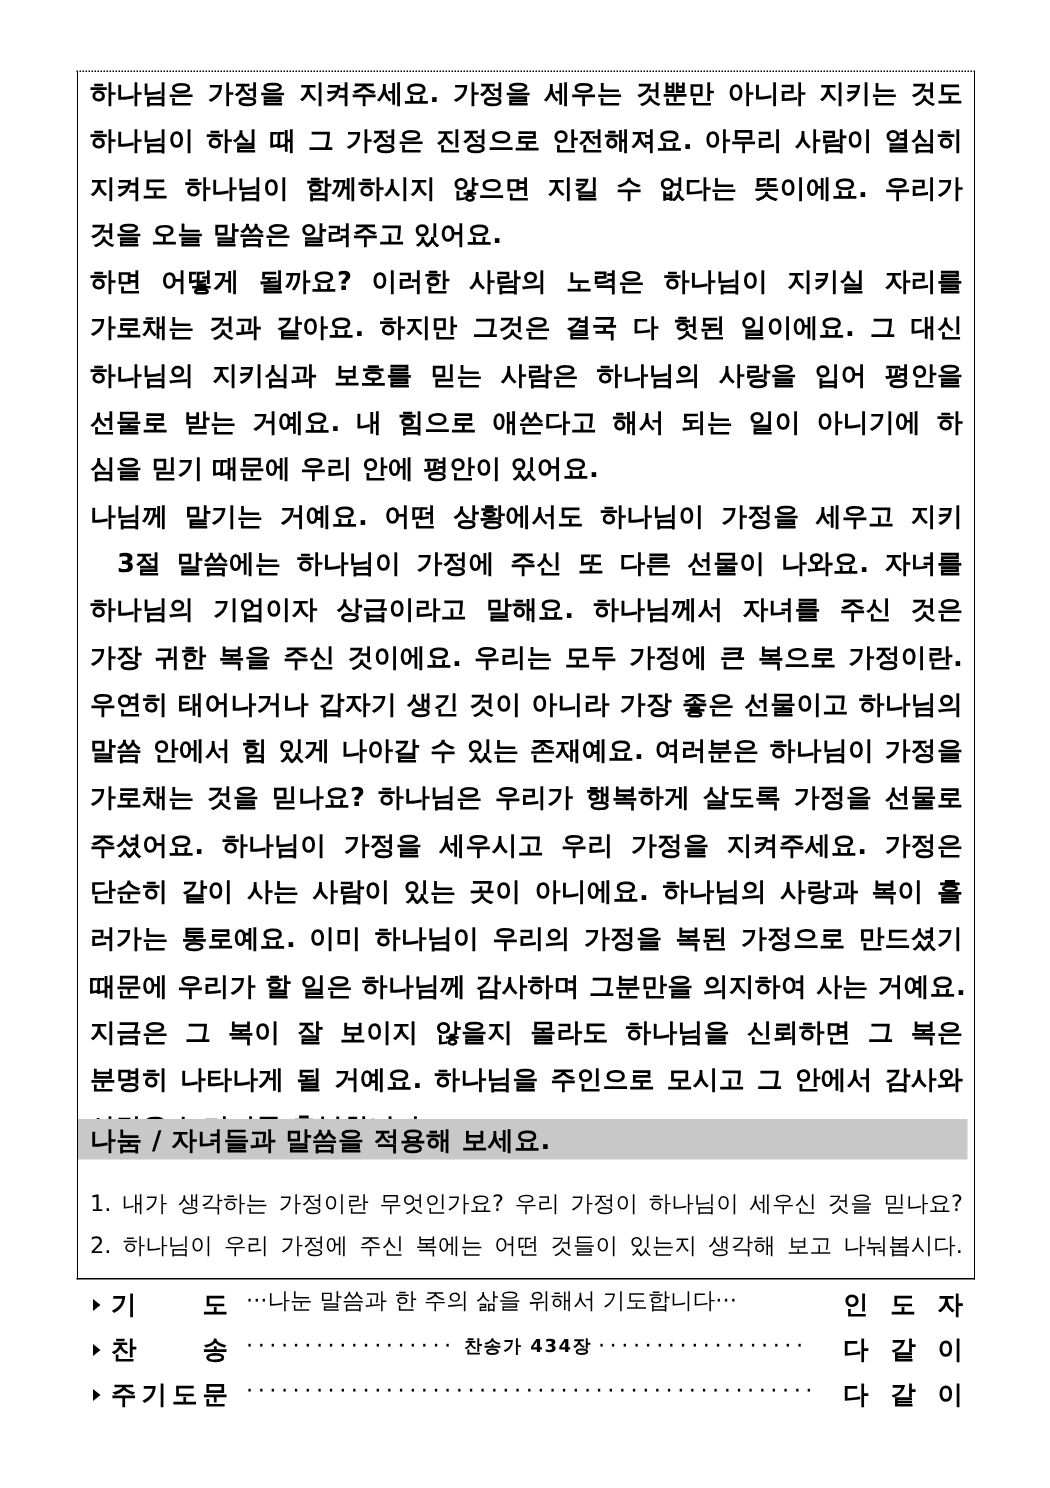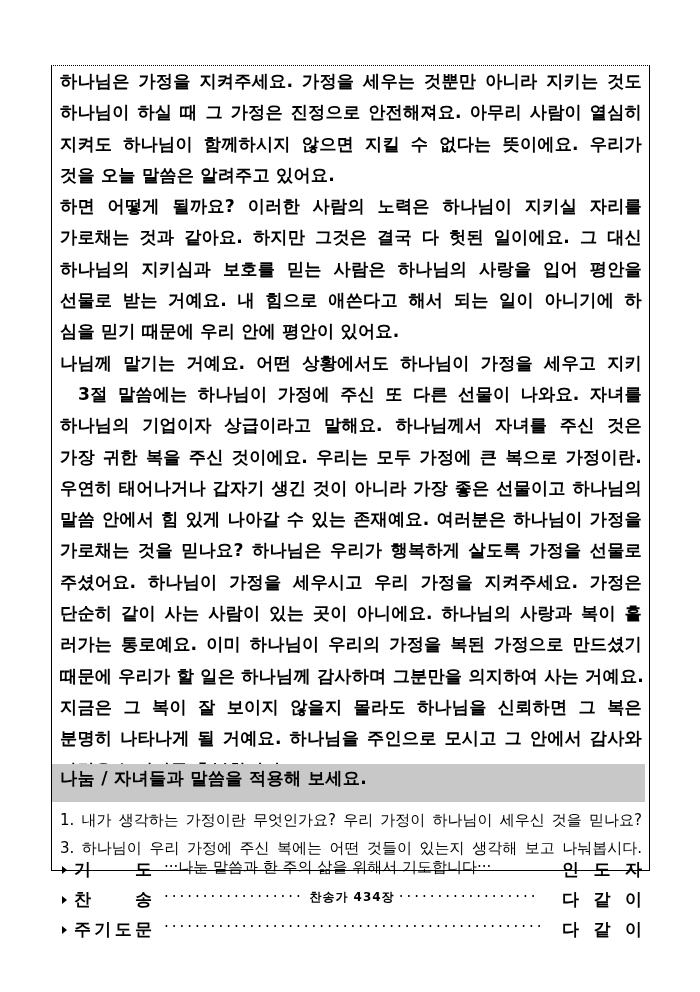--- a/index.html
+++ b/index.html
@@ -1,31 +1,31 @@
 <!DOCTYPE html>
 <html><head>
 <meta charset="utf-8">
 <style>
   html, body { margin: 0; padding: 0; background: #ffffff; }
   body { width: 700px; height: 992px; position: relative; overflow: hidden;
          font-family: "DejaVu Sans", "Liberation Sans", sans-serif; color: #000; }
   .box {
     position: absolute; left: 51px; top: 47px; width: 599px; height: 806px;
     border-left: 1.5px solid #000; border-right: 1.5px solid #000; border-bottom: 1.5px solid #000;
-    border-top: 1px dotted #000; box-sizing: border-box; margin-top: 18px;
+    border-top: 1px dotted #000; box-sizing: border-box;
   }
   .body-text {
     position: absolute; left: 8px; right: 7px; top: 0px;
     font-size: 17.2px; font-weight: bold; line-height: 31.3px; letter-spacing: 0.2px;
   }
   .line { white-space: nowrap; display: block; text-align: justify; text-align-last: justify; height: 31.3px; }
   .line.last { text-align-last: left; }
   .line.indent { padding-left: 18px; }
   .banner {
-    position: absolute; left: 0; right: 4px; top: 698px; height: 38px;
+    position: absolute; left: 0; right: 4px; top: 698px; height: 27px;
     background: #c8c8c8;
   }
   .banner span {
     position: absolute; left: 8px; top: 2px; font-size: 17.2px; font-weight: bold; letter-spacing: 0.3px;
   }
   .questions {
     position: absolute; left: 8px; right: 7px; top: 740px;
     font-size: 15px; line-height: 28px;
   }
   .questions .q { white-space: nowrap; display: block; text-align: justify; text-align-last: justify; }
@@ -72,21 +72,21 @@
     <span class="line">분명히 나타나게 될 거예요. 하나님을 주인으로 모시고 그 안에서 감사와</span>
     <span class="line last">사랑을 누리기를 축복합니다.</span>
   </div>
 
   <div class="banner">
     <span>나눔 / 자녀들과 말씀을 적용해 보세요.</span>
   </div>
 
   <div class="questions">
     <span class="q">1. 내가 생각하는 가정이란 무엇인가요? 우리 가정이 하나님이 세우신 것을 믿나요?</span>
-    <span class="q">3. 하나님이 우리 가정에 주신 복에는 어떤 것들이 있는지 생각해 보고 나눠봅시다.</span>
+    <span class="q">2. 하나님이 우리 가정에 주신 복에는 어떤 것들이 있는지 생각해 보고 나눠봅시다.</span>
   </div>
 </div>
 
 <div class="order">
   <div class="row">
     <span class="tri"></span>
     <span class="label">
       <span>기</span>
       <span>도</span>
     </span>

